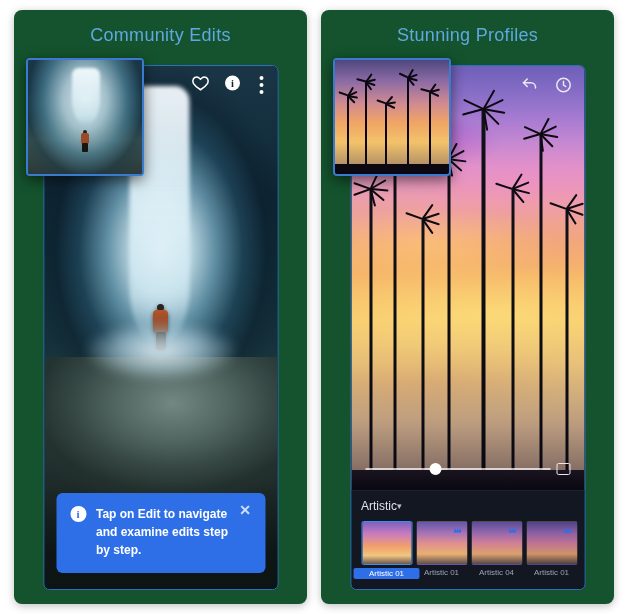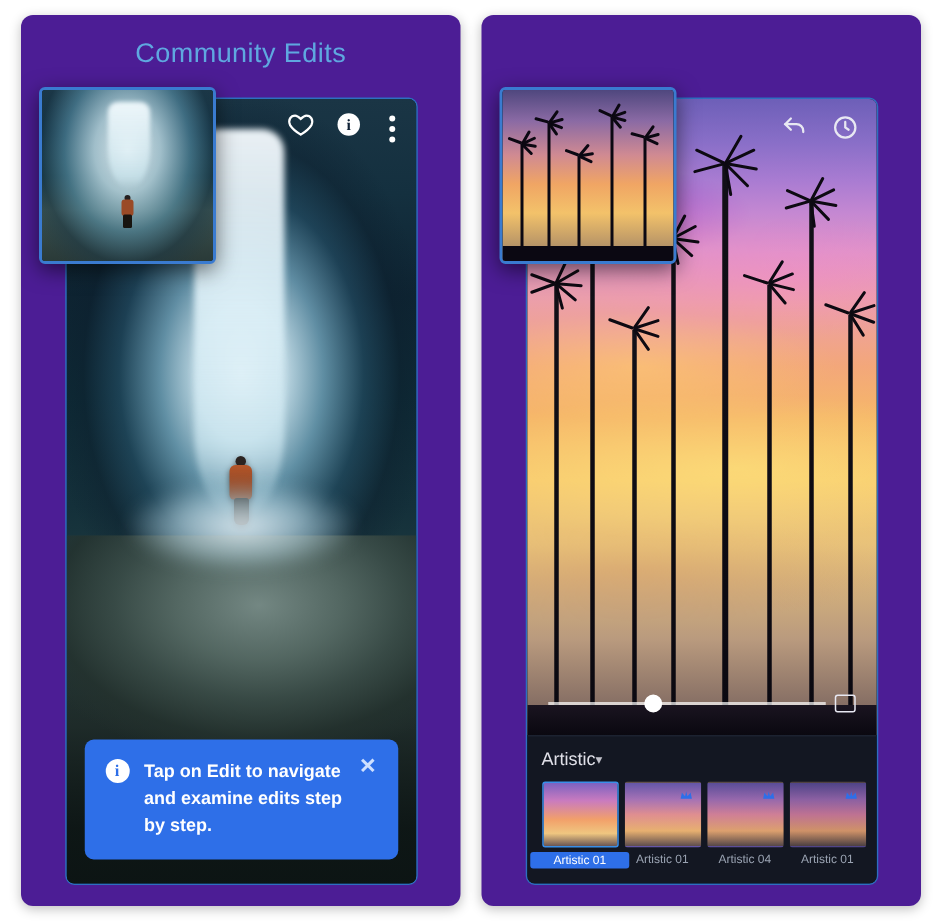--- a/index.html
+++ b/index.html
@@ -11,21 +11,21 @@
     display: flex;
     justify-content: space-between;
     padding: 10px 14px;
     gap: 14px;
   }
 
   .panel {
     position: relative;
     width: 293px;
     height: 594px;
-    background: #4c1d95;
+    background: #14532d;
     border-radius: 8px;
     overflow: hidden;
     box-shadow: 0 2px 8px rgba(0,0,0,.25);
     display: flex;
     flex-direction: column;
     align-items: center;
   }
 
   .panel-title {
     color: #5fa8e0;
@@ -365,20 +365,21 @@
       <div class="tip">
         <div class="info-badge">i</div>
         <div class="tip-text">Tap on Edit to navigate and examine edits step by step.</div>
         <div class="tip-close">✕</div>
       </div>
     </div>
   </div>
 </div>
 
 <div class="panel">
+  <div class="panel-title">Stunning Profiles</div>
 
   <div class="thumb">
     <div class="thumb-right" style="width:100%;height:100%;">
       <div class="silhouette-row">
         <div class="mini-palm" style="left:12px;height:78px;">
             <div class="mini-fronds" style="position:absolute;top:-1px;left:1px;">
               <span style="transform:rotate(-60deg)"></span>
               <span style="transform:rotate(-25deg)"></span>
               <span style="transform:rotate(10deg)"></span>
               <span style="transform:rotate(45deg)"></span>

